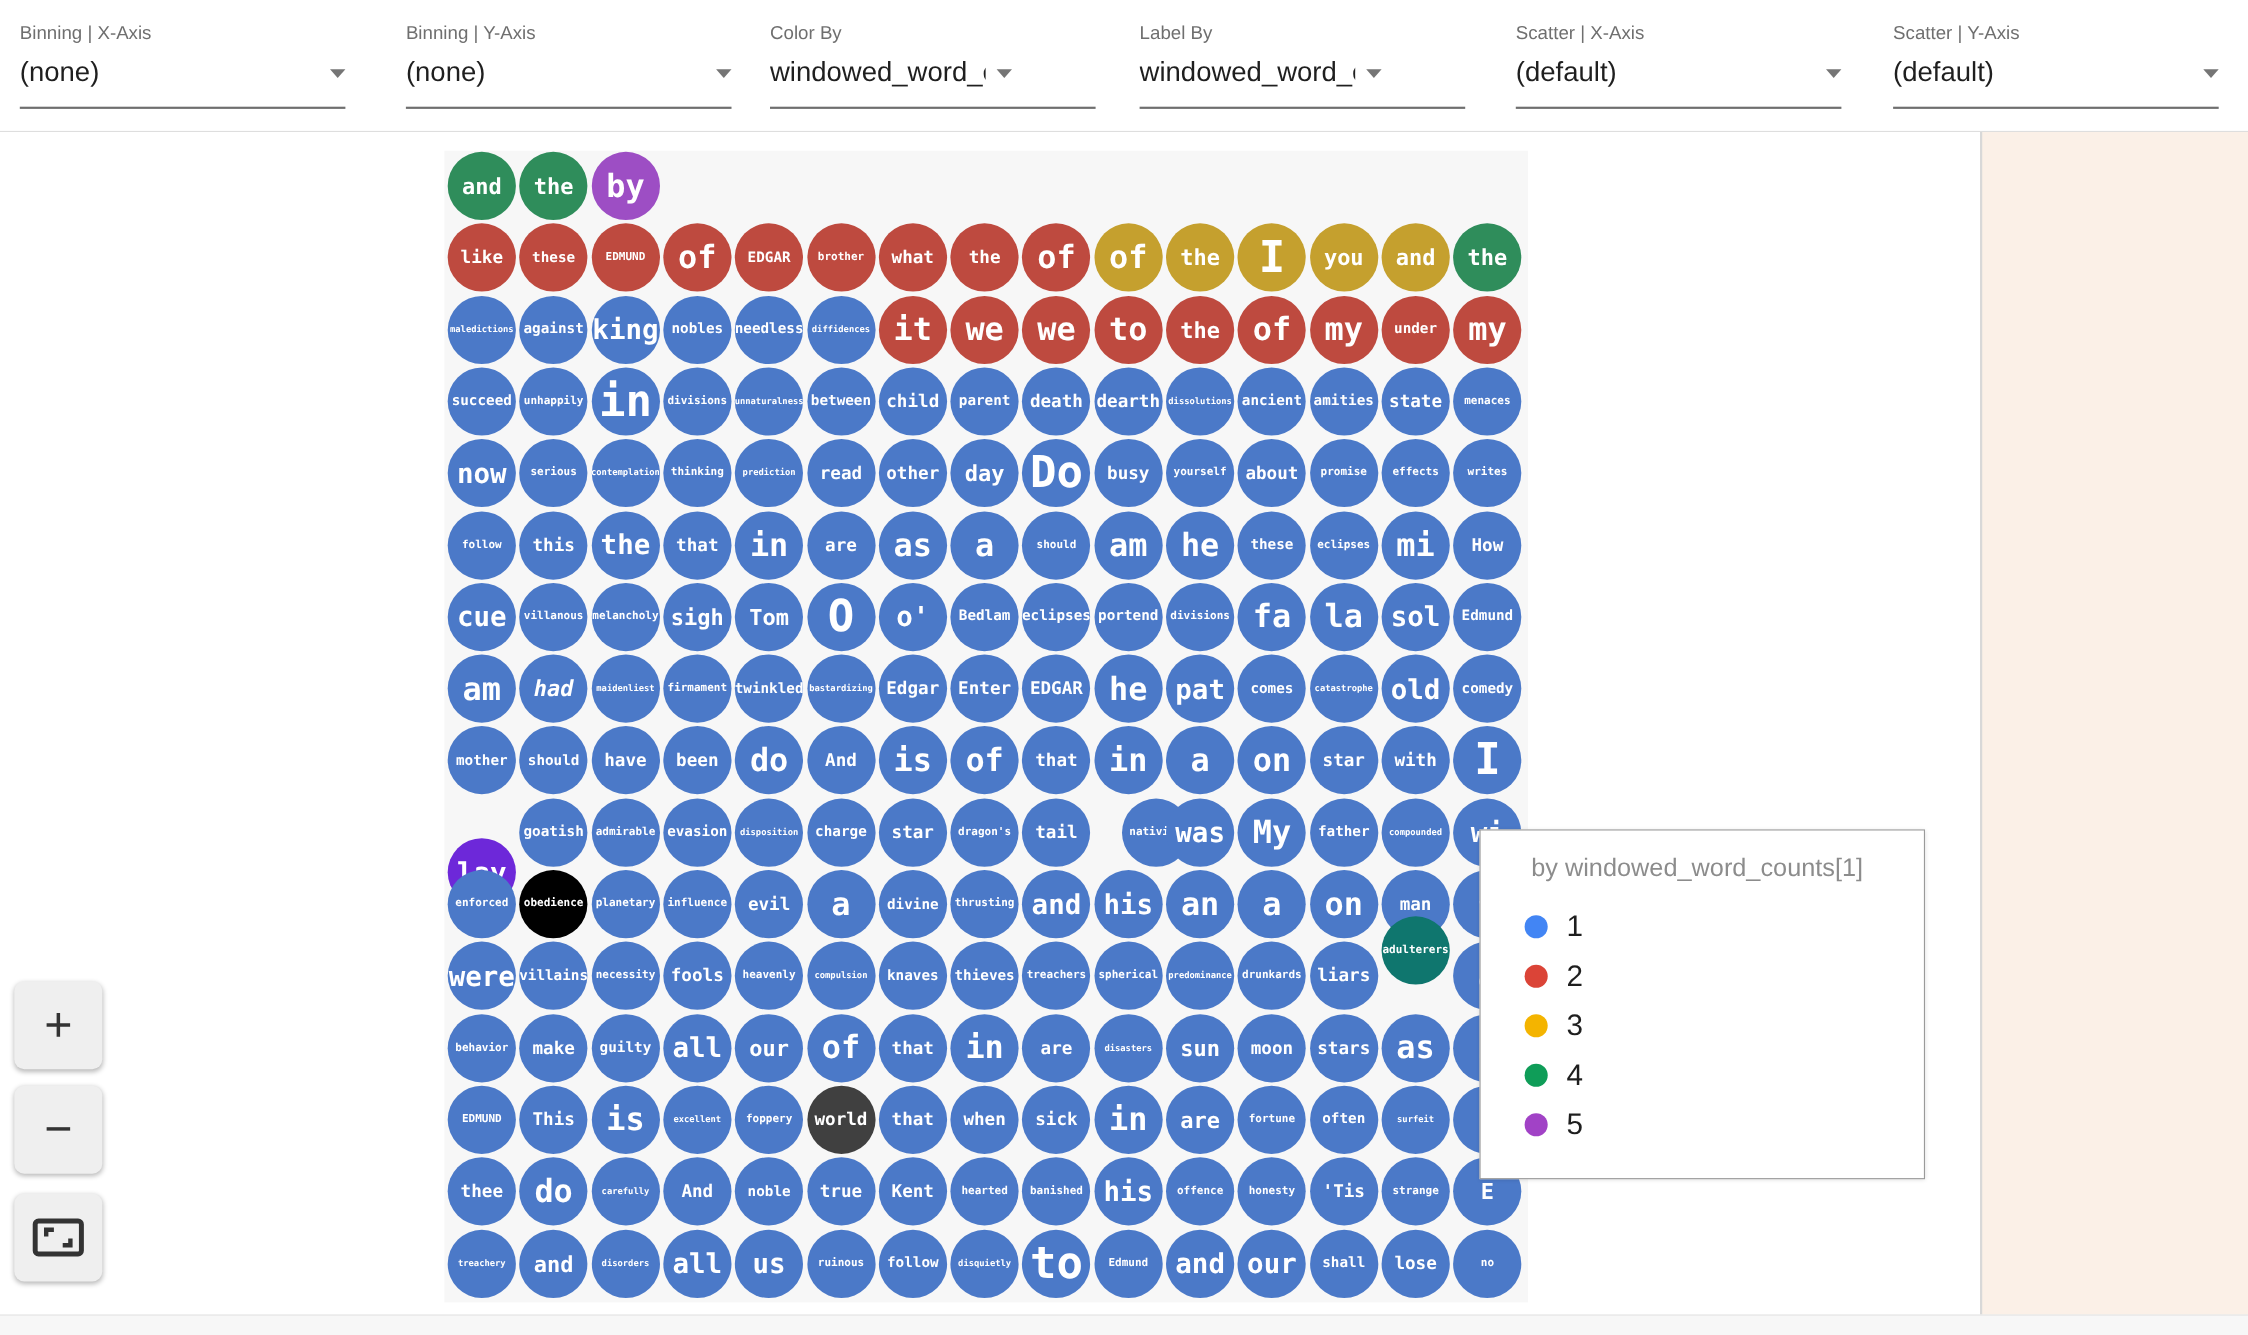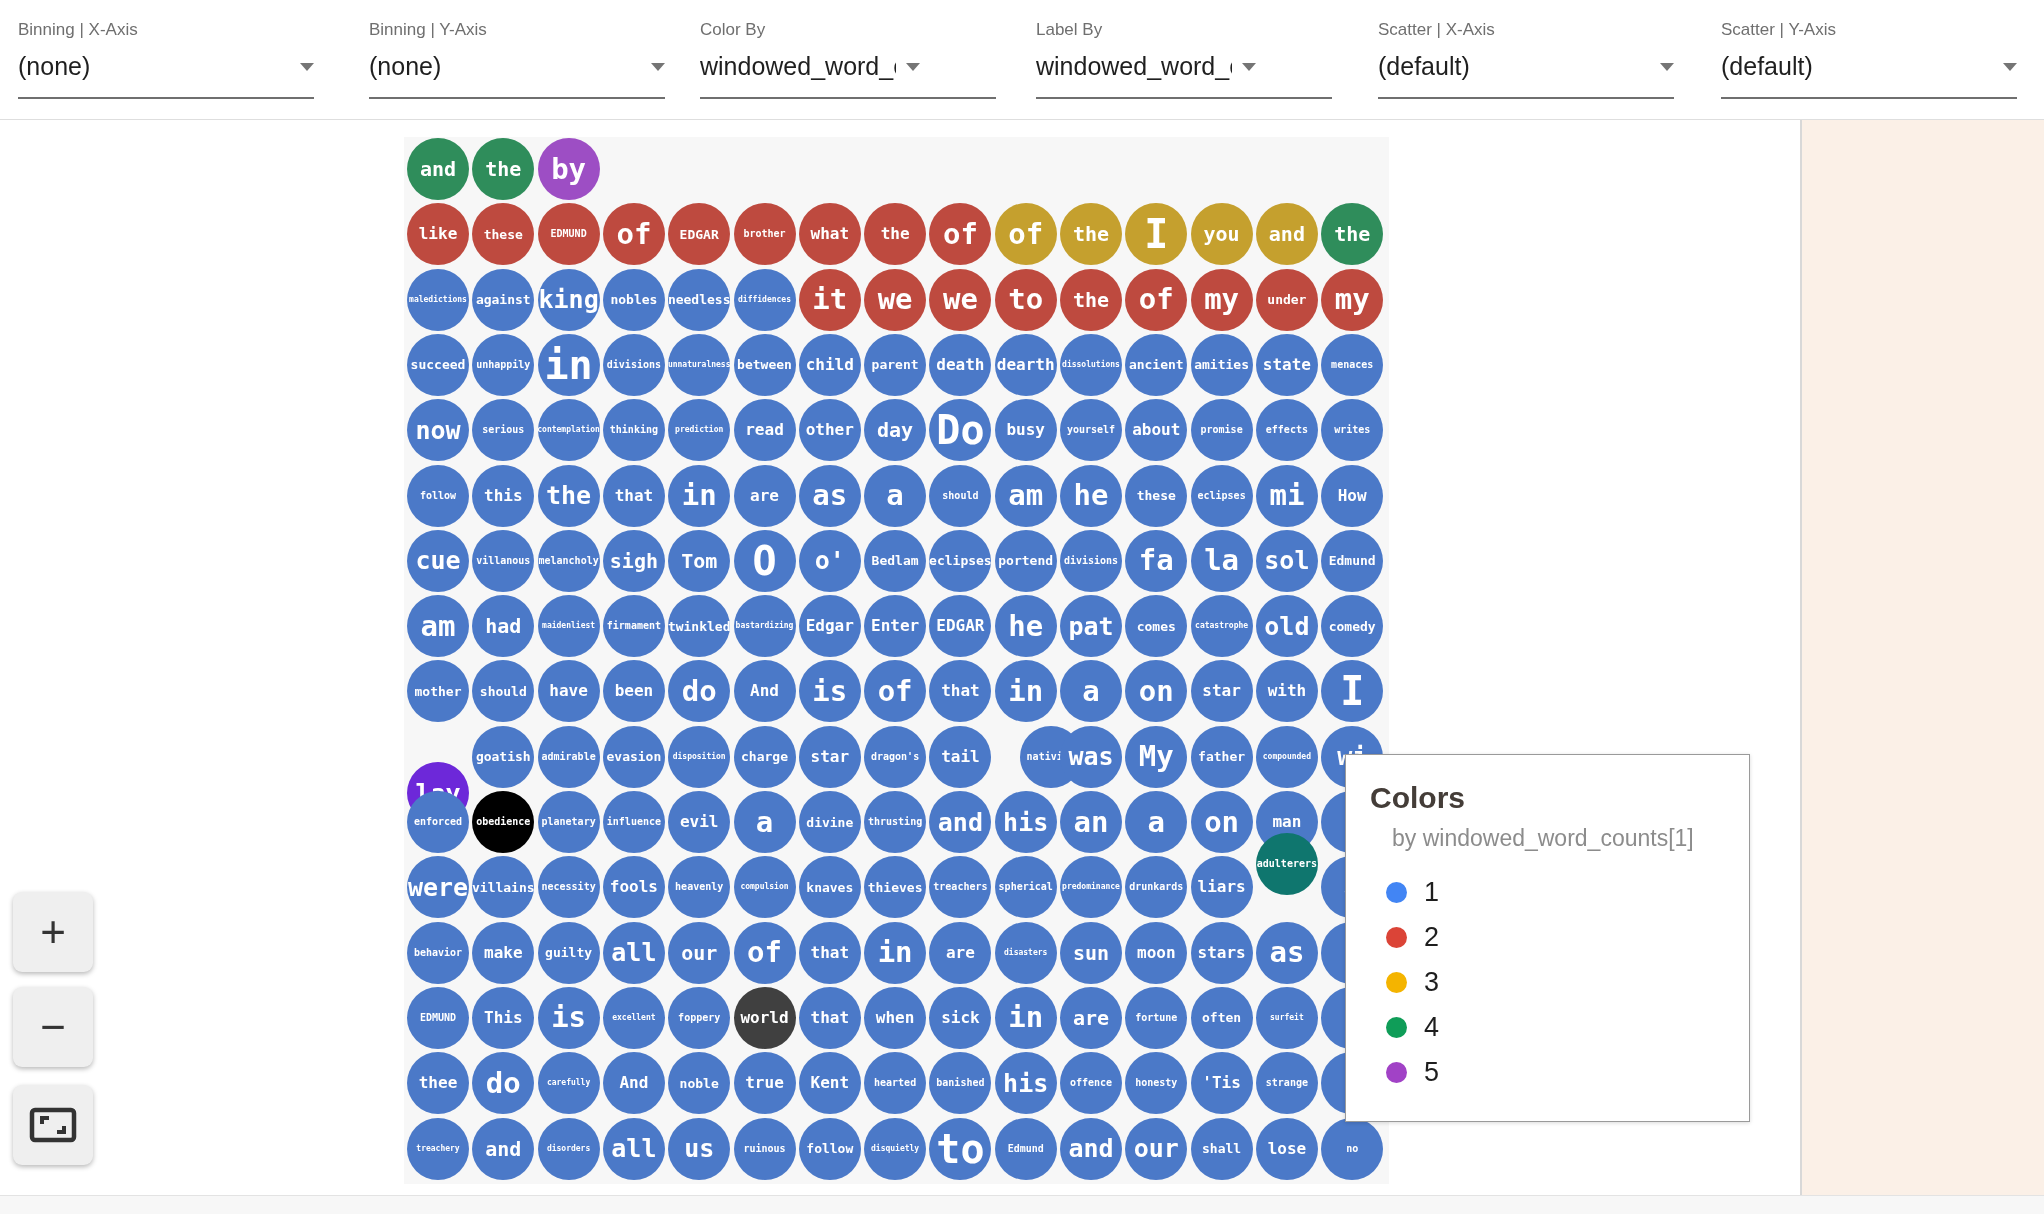--- a/index.html
+++ b/index.html
@@ -201,21 +201,21 @@
     <div class="bubble" style="left: 798.8px; top: 529.8px; background: rgb(75, 121, 200); font-size: 25px;">o'</div>
     <div class="bubble" style="left: 864.1px; top: 529.8px; background: rgb(75, 121, 200); font-size: 13px;">Bedlam</div>
     <div class="bubble" style="left: 929.4px; top: 529.8px; background: rgb(75, 121, 200); font-size: 13px;">eclipses</div>
     <div class="bubble" style="left: 994.7px; top: 529.8px; background: rgb(75, 121, 200); font-size: 13px;">portend</div>
     <div class="bubble" style="left: 1060px; top: 529.8px; background: rgb(75, 121, 200); font-size: 10px;">divisions</div>
     <div class="bubble" style="left: 1125.3px; top: 529.8px; background: rgb(75, 121, 200); font-size: 29px;">fa</div>
     <div class="bubble" style="left: 1190.6px; top: 529.8px; background: rgb(75, 121, 200); font-size: 29px;">la</div>
     <div class="bubble" style="left: 1255.9px; top: 529.8px; background: rgb(75, 121, 200); font-size: 25px;">sol</div>
     <div class="bubble" style="left: 1321.2px; top: 529.8px; background: rgb(75, 121, 200); font-size: 13px;">Edmund</div>
     <div class="bubble" style="left: 407px; top: 595.1px; background: rgb(75, 121, 200); font-size: 29px;">am</div>
-    <div class="bubble" style="left: 472.3px; top: 595.1px; background: rgb(75, 121, 200); font-size: 20px;">had</div>
+    <div class="bubble" style="left: 472.3px; top: 595.1px; background: rgb(75, 121, 200); font-size: 20px; font-style: italic;">had</div>
     <div class="bubble" style="left: 537.6px; top: 595.1px; background: rgb(75, 121, 200); font-size: 8px;">maidenliest</div>
     <div class="bubble" style="left: 602.9px; top: 595.1px; background: rgb(75, 121, 200); font-size: 10px;">firmament</div>
     <div class="bubble" style="left: 668.2px; top: 595.1px; background: rgb(75, 121, 200); font-size: 13px;">twinkled</div>
     <div class="bubble" style="left: 733.5px; top: 595.1px; background: rgb(75, 121, 200); font-size: 8px;">bastardizing</div>
     <div class="bubble" style="left: 798.8px; top: 595.1px; background: rgb(75, 121, 200); font-size: 16px;">Edgar</div>
     <div class="bubble" style="left: 864.1px; top: 595.1px; background: rgb(75, 121, 200); font-size: 16px;">Enter</div>
     <div class="bubble" style="left: 929.4px; top: 595.1px; background: rgb(75, 121, 200); font-size: 16px;">EDGAR</div>
     <div class="bubble" style="left: 994.7px; top: 595.1px; background: rgb(75, 121, 200); font-size: 29px;">he</div>
     <div class="bubble" style="left: 1060px; top: 595.1px; background: rgb(75, 121, 200); font-size: 25px;">pat</div>
     <div class="bubble" style="left: 1125.3px; top: 595.1px; background: rgb(75, 121, 200); font-size: 13px;">comes</div>
@@ -351,21 +351,20 @@
     <svg width="48" height="38" viewBox="0 0 48 38">
       <rect x="3" y="4" width="42" height="30" rx="3" fill="none" stroke="#333" stroke-width="4.5"></rect>
       <path d="M13 18 L13 12 L20 12" fill="none" stroke="#333" stroke-width="4"></path>
       <path d="M35 20 L35 26 L28 26" fill="none" stroke="#333" stroke-width="4"></path>
     </svg>
   </span>
 </button>
 
 <div class="legend">
   <div class="legend-body">
-    <div class="legend-section-title">Colors</div>
     <div class="legend-subtitle">by windowed_word_counts[1]</div>
     <div id="legend-items">
         <div class="legend-item">
           <span class="legend-dot" style="background: rgb(66, 133, 244);"></span>
      <span class="legend-item-label">1</span>
         </div>
         <div class="legend-item">
           <span class="legend-dot" style="background: rgb(219, 68, 55);"></span>
      <span class="legend-item-label">2</span>
         </div>

